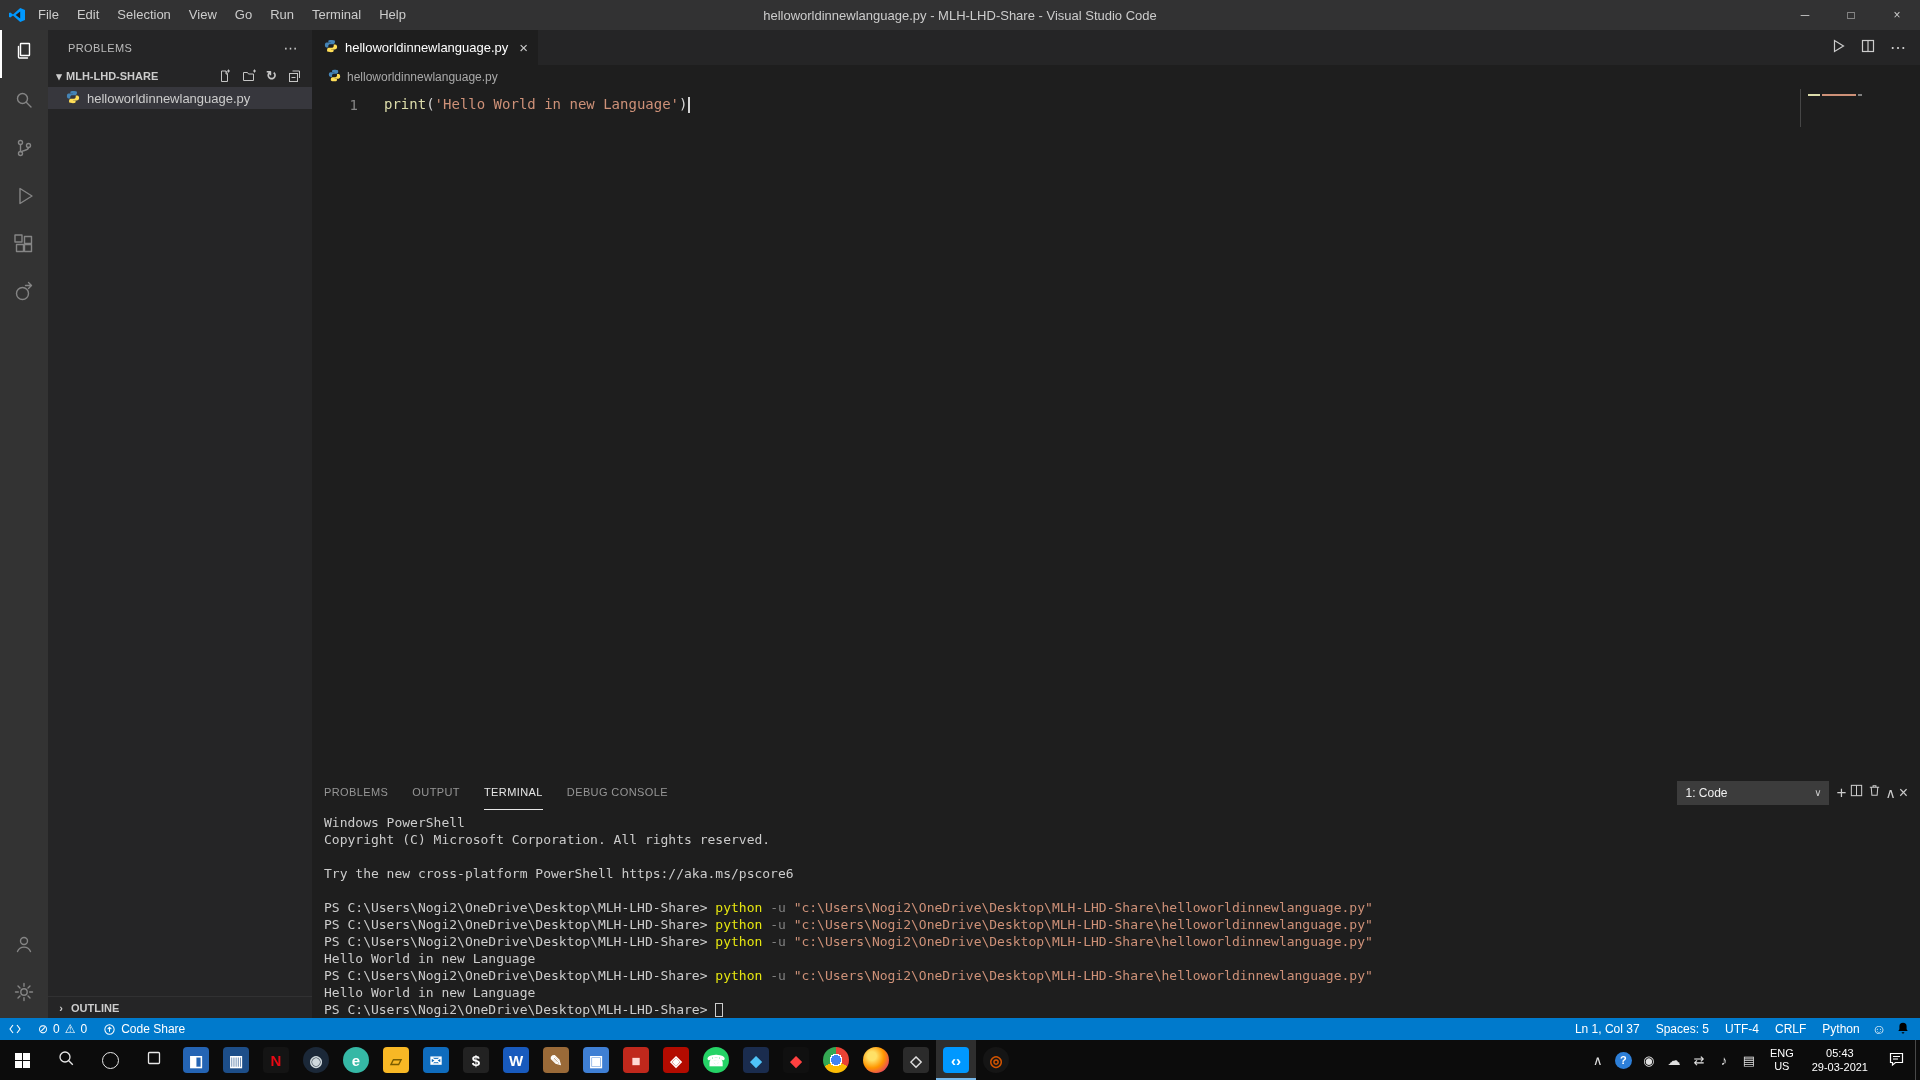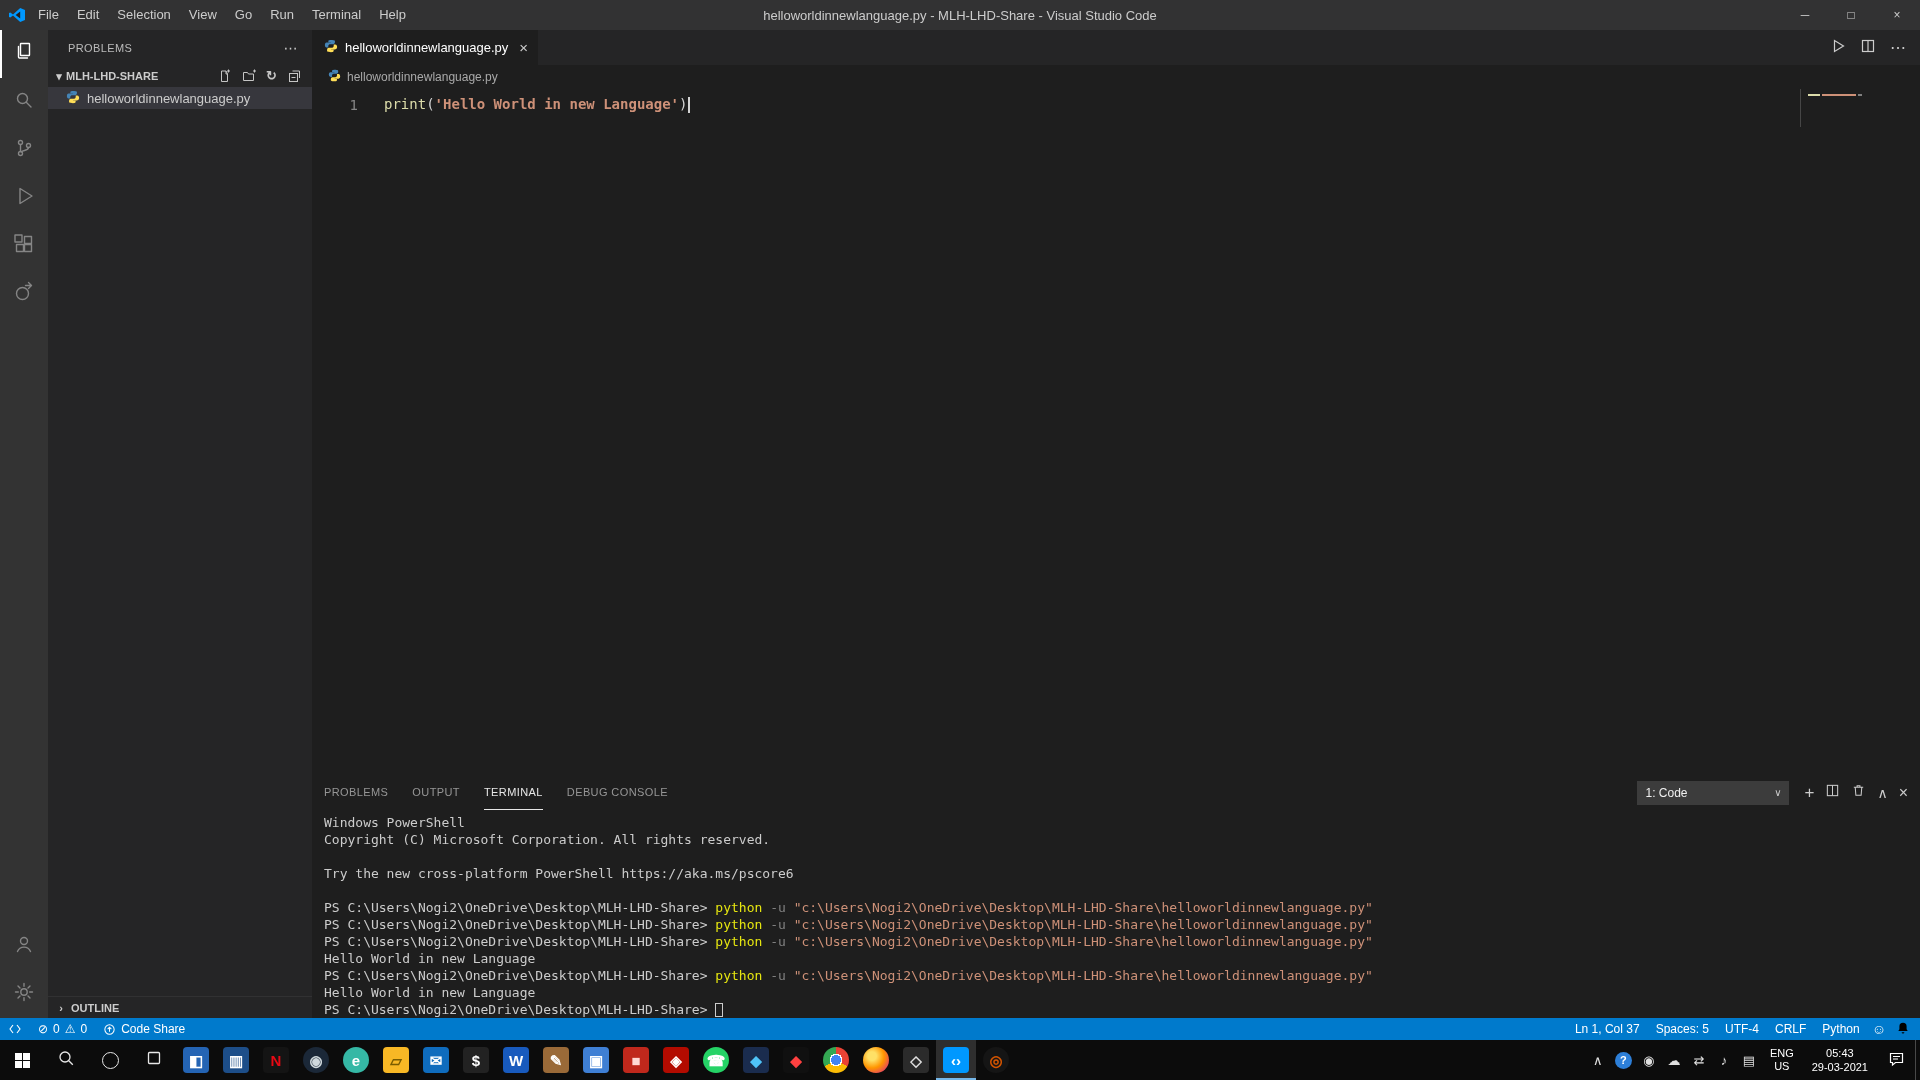--- a/index.html
+++ b/index.html
@@ -56,21 +56,21 @@
   .minimap { position:absolute; top:0; right:0; width:120px; height:100%; }
   .minimap::before { content:""; position:absolute; left:0; top:0; width:1px; height:38px; background:rgba(255,255,255,.18); }
   .minimap-code { position:absolute; left:8px; top:5px; display:flex; gap:2px; }
   .minimap-code i { display:block; height:2px; }
 
   
   .panel { flex:0 0 243px; display:flex; flex-direction:column; min-height:0; }
   .panel-header { flex:0 0 35px; display:flex; align-items:center; padding:0 12px; }
   .panel-tab { font-size:11px; letter-spacing:.4px; color:#969696; margin-right:24px; height:35px; line-height:35px; }
   .panel-tab.active { color:#e7e7e7; border-bottom:1px solid #e7e7e7; }
-  .panel-actions { margin-left:auto; display:flex; align-items:center; gap:11px; color:#cccccc; }
+  .panel-actions { margin-left:auto; display:flex; align-items:center; gap:3px; color:#cccccc; }
   .terminal-select { width:152px; height:24px; background:#3c3c3c; color:#f0f0f0; font-size:12px; display:flex; align-items:center; justify-content:space-between; padding:0 8px; margin-right:4px; }
   .pa-glyph { font-size:14px; }
   .panel-actions svg { fill:none; stroke:#cccccc; stroke-width:1.1; }
   .terminal-output { flex:1; padding:4px 0 0 12px; font-family:"DejaVu Sans Mono","Liberation Mono",monospace; font-size:13px; line-height:17px; overflow:hidden; white-space:pre; }
   .seg-default { color:#cccccc; }
   .seg-command { color:#e5e510; }
   .seg-param { color:#808080; }
   .seg-string { color:#ce9178; }
   .term-cursor { display:inline-block; width:8px; height:14px; border:1px solid #cccccc; vertical-align:text-bottom; }
 
@@ -268,21 +268,21 @@
         <span><svg width="13" height="13" viewBox="0 0 16 16">
               <path fill="#4584b6" d="M7.8 1c-3 0-2.8 1.3-2.8 1.3v1.4h2.9v.4H3.8S1 3.8 1 6.8s2.4 2.9 2.4 2.9h1.5V8.3s-.1-2.4 2.4-2.4h2.9s2.3 0 2.3-2.2V2.3S12.9 1 7.8 1z"></path>
               <path fill="#ffde57" d="M8.2 15c3 0 2.8-1.3 2.8-1.3v-1.4H8.1v-.4h4.1S15 12.2 15 9.2s-2.4-2.9-2.4-2.9h-1.5v1.4s.1 2.4-2.4 2.4H5.8s-2.3 0-2.3 2.2v1.4S3.1 15 8.2 15z"></path>
             </svg></span>
         <span>helloworldinnewlanguage.py</span>
       </div>
 
       <div class="code-area">
         <div class="code-line">
           <span class="line-number">1</span>
-          <span><span style="color: rgb(220, 220, 170);">print</span><span style="color: rgb(212, 212, 212);">(</span><span style="color: rgb(206, 145, 120); font-weight: bold;">'Hello World in new Language'</span><span style="color: rgb(212, 212, 212);">)</span><span class="code-cursor"></span></span>
+          <span><span style="color: rgb(220, 220, 170);">print</span><span style="color: rgb(212, 212, 212);">(</span><span style="color: rgb(206, 145, 120);">'Hello World in new Language'</span><span style="color: rgb(212, 212, 212);">)</span><span class="code-cursor"></span></span>
         </div>
         <div class="minimap">
           <span class="minimap-code">
             <i style="width:12px;background:#dcdcaa"></i>
               <i style="width:34px;background:#ce9178"></i>
               <i style="width:4px;background:#808080"></i>
           </span>
         </div>
       </div>
 

